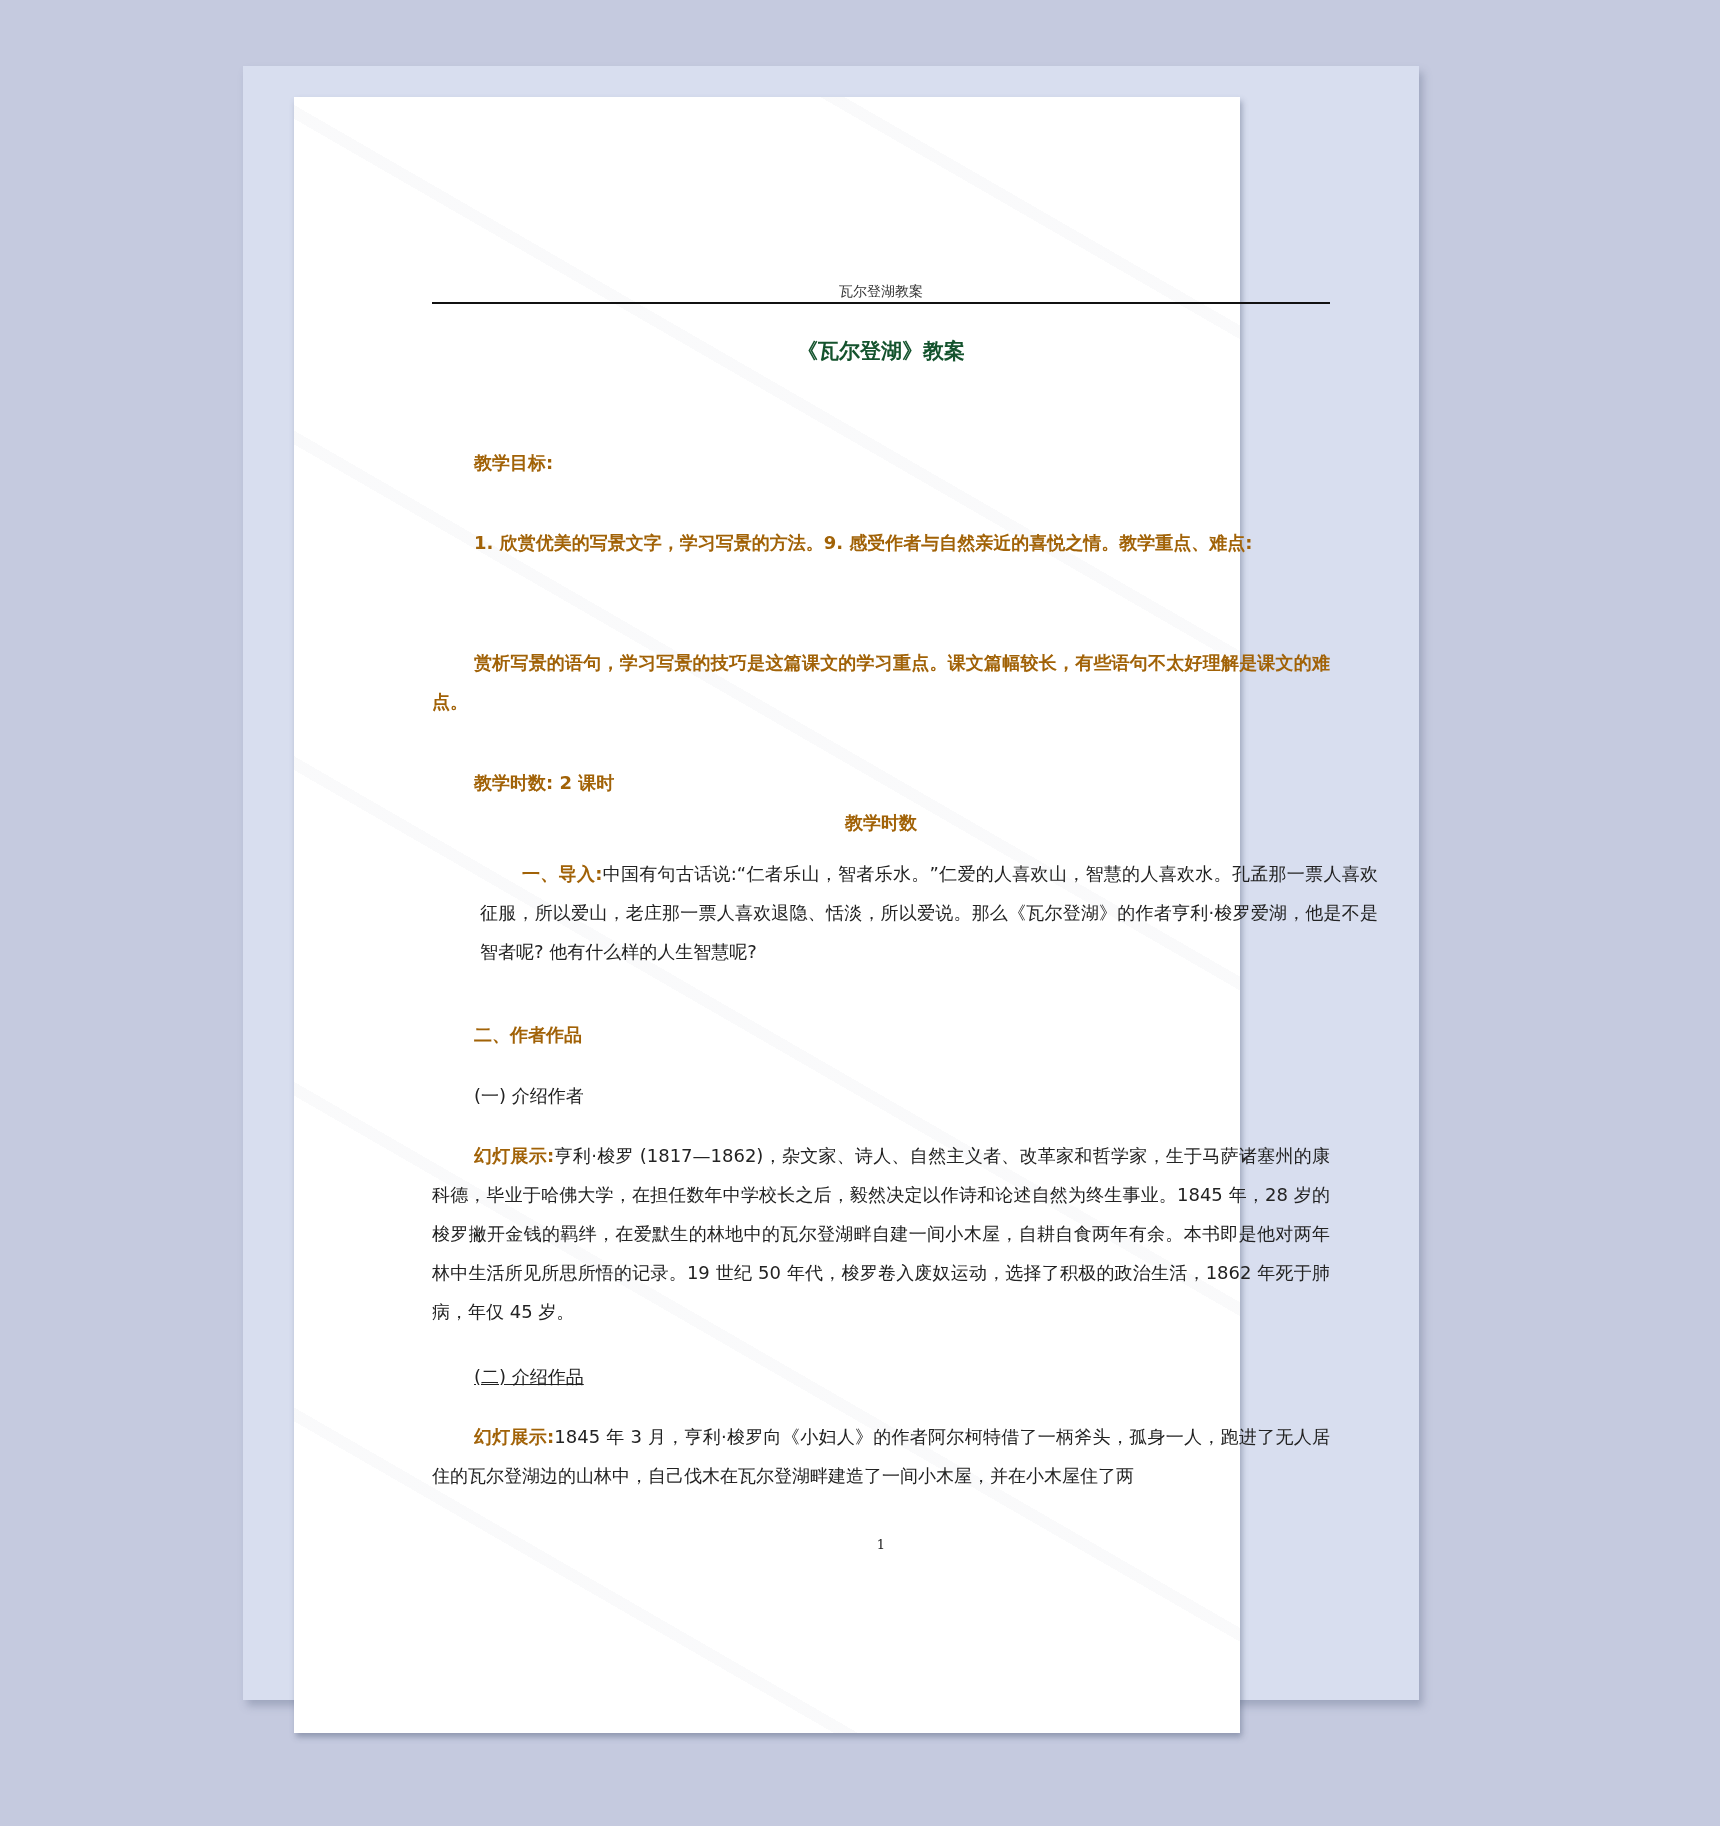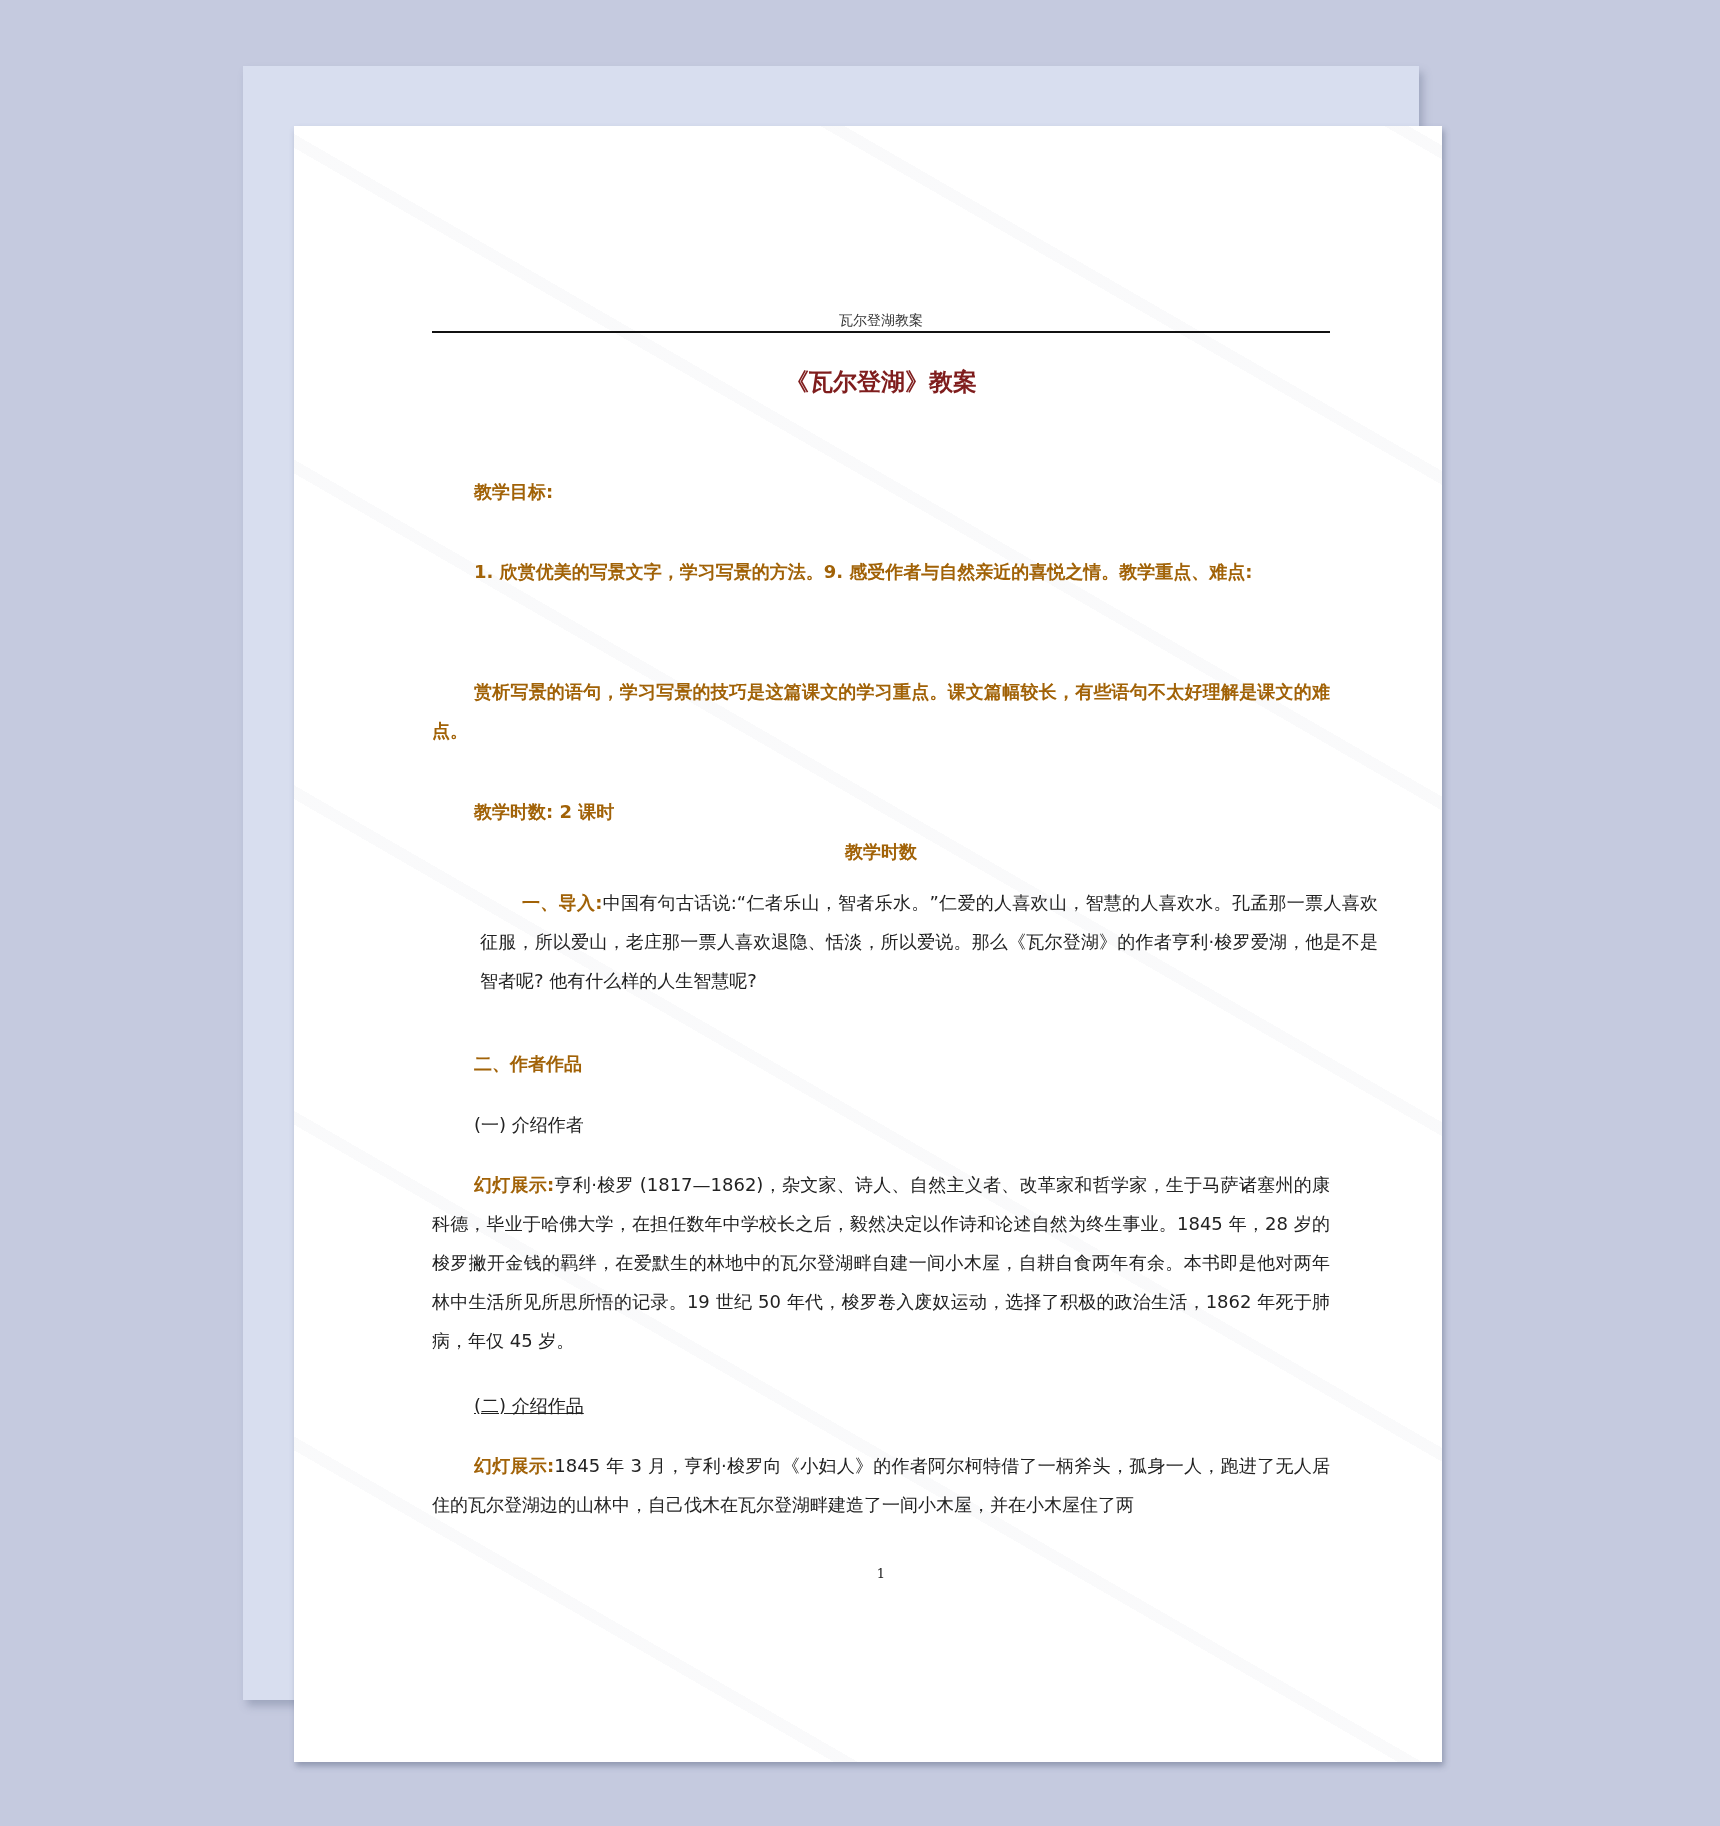--- a/index.html
+++ b/index.html
@@ -9,43 +9,43 @@
     position: relative; overflow: hidden;
     font-family: "DejaVu Sans", "Liberation Sans", sans-serif;
   }
   .back-page {
     position: absolute; left: 243px; top: 66px;
     width: 1176px; height: 1634px;
     background: #d8deef;
     box-shadow: 4px 6px 8px rgba(90,100,130,0.35);
   }
   .front-page {
-    position: absolute; left: 294px; top: 126px;
-    width: 1148px; height: 1636px;
+    position: absolute; left: 294px; top: 97px;
+    width: 946px; height: 1636px;
     background: #ffffff;
     box-shadow: 2px 4px 6px rgba(80,90,120,0.45);
   }
   .watermark-layer {
     position: absolute; inset: 0; pointer-events: none;
     background-image: repeating-linear-gradient(
       30deg, rgba(150,155,175,0.0) 0px, rgba(150,155,175,0.0) 270px,
       rgba(150,155,175,0.05) 270px, rgba(150,155,175,0.05) 282px);
   }
   .header-text {
     position: absolute; left: 138px; width: 898px; top: 186px;
     text-align: center; font-family: "DejaVu Serif", "Liberation Serif", serif;
     font-size: 14px; color: #333;
   }
   .header-rule {
     position: absolute; left: 138px; width: 898px; top: 205px;
     height: 0; border-top: 2px solid #111;
   }
   .doc-title {
     position: absolute; left: 138px; width: 898px; top: 240px;
-    text-align: center; font-size: 24px; font-weight: bold; color: #7f1d1d;
+    text-align: center; font-size: 21px; font-weight: bold; color: #14532d;
   }
   .content {
     position: absolute; left: 138px; width: 898px; top: 0;
     font-size: 18px; color: #222; line-height: 39px;
   }
   .p { position: absolute; left: 0; width: 898px; text-align: justify; }
   .indent { text-indent: 42px; }
   .bold { font-weight: bold; color: #a16207; }
   .center { text-align: center; }
   .page-number {

